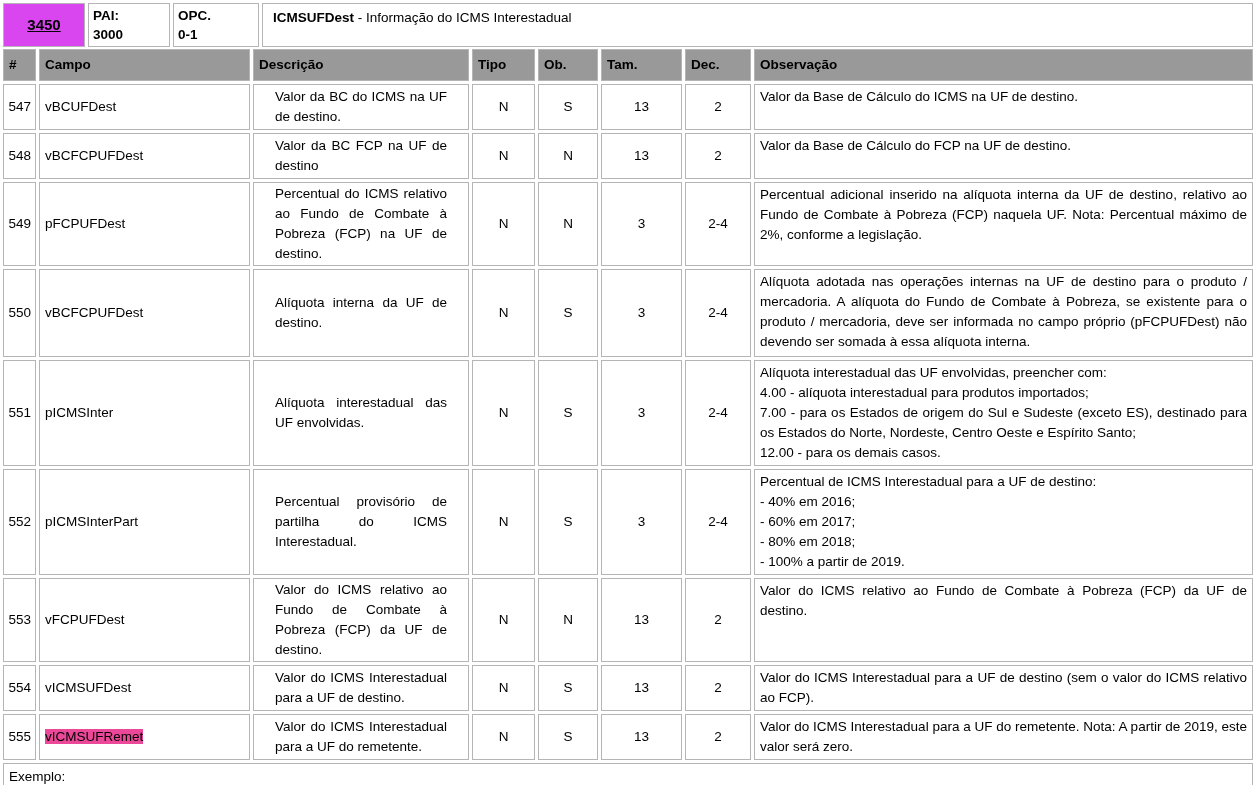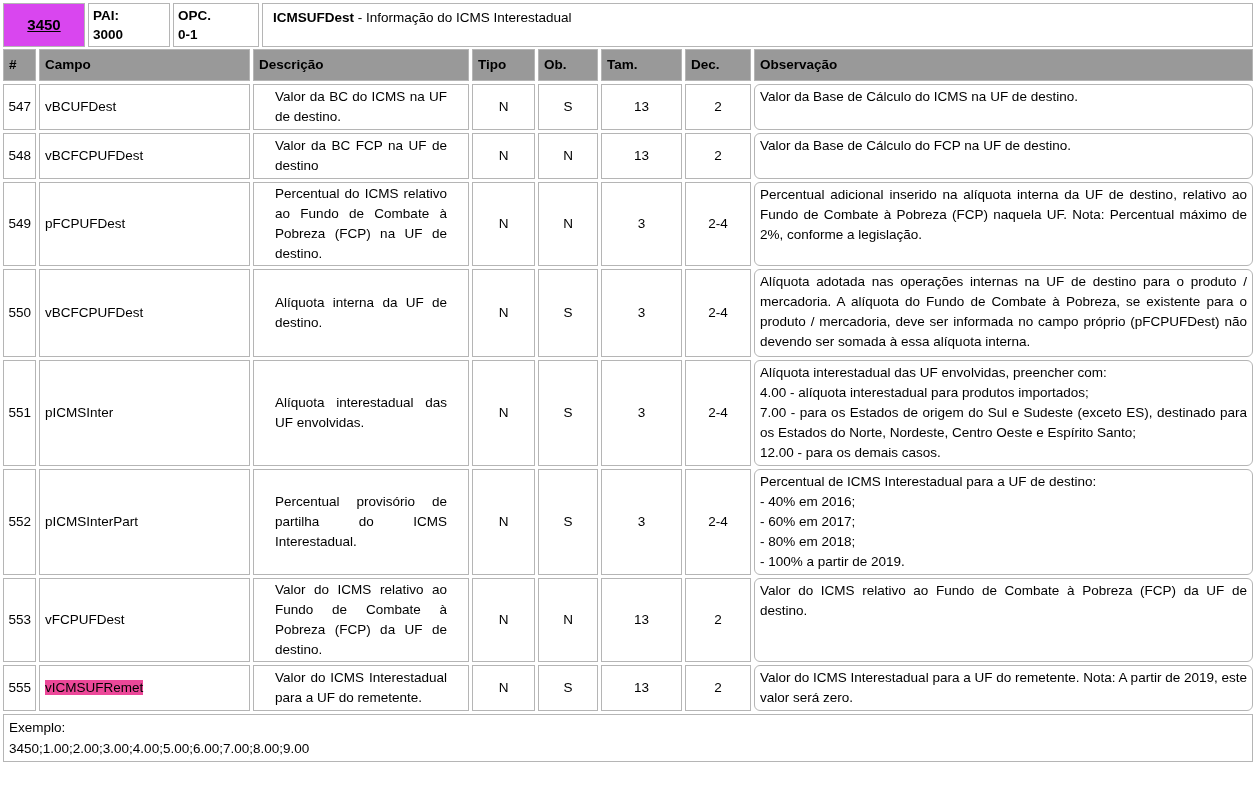--- a/index.html
+++ b/index.html
@@ -21,21 +21,21 @@
 
   
   table.main{margin-top:-4px;}
   table.main th{background:#999999;text-align:left;padding:5px 5px;font-size:13.5px;}
   table.main thead tr{height:30px;}
   th.c{text-align:center;}
   td.num{text-align:right;}
   td.campo{padding:12px 5px;}
   td.desc{text-align:justify;padding:1px 21px;}
   td.mid{text-align:center;}
-  td.obs{vertical-align:top;text-align:justify;padding:2px 5px;white-space:pre-line;border-radius:6px;}
+  td.obs{vertical-align:top;text-align:justify;padding:2px 5px;white-space:pre-line;}
   tbody tr:nth-child(1){height:44px;}
   tbody tr:nth-child(2){height:44px;}
   tbody tr:nth-child(3){height:66px;}
   tbody tr:nth-child(4){height:88px;}
   tbody tr:nth-child(5){height:105px;}
   tbody tr:nth-child(6){height:105px;}
   tbody tr:nth-child(7){height:66px;}
   tbody tr:nth-child(8){height:44px;}
   tbody tr:nth-child(9){height:44px;margin-left:22px;}
   tfoot td{padding:2px 5px;vertical-align:top;line-height:21px;}
@@ -161,20 +161,30 @@
     <td class="num">553</td>
     <td class="campo"><span class="campo-text">vFCPUFDest</span></td>
     <td class="desc">Valor do ICMS relativo ao Fundo de Combate à Pobreza (FCP) da UF de destino.</td>
     <td class="mid">N</td>
     <td class="mid">N</td>
     <td class="mid">13</td>
     <td class="mid">2</td>
     <td class="obs">Valor do ICMS relativo ao Fundo de Combate à Pobreza (FCP) da UF de destino.</td>
   </tr>
       <tr>
+    <td class="num">554</td>
+    <td class="campo"><span class="campo-text">vICMSUFDest</span></td>
+    <td class="desc">Valor do ICMS Interestadual para a UF de destino.</td>
+    <td class="mid">N</td>
+    <td class="mid">S</td>
+    <td class="mid">13</td>
+    <td class="mid">2</td>
+    <td class="obs">Valor do ICMS Interestadual para a UF de destino (sem o valor do ICMS relativo ao FCP).</td>
+  </tr>
+      <tr>
     <td class="num">555</td>
     <td class="campo"><span class="campo-text hl">vICMSUFRemet</span></td>
     <td class="desc">Valor do ICMS Interestadual para a UF do remetente.</td>
     <td class="mid">N</td>
     <td class="mid">S</td>
     <td class="mid">13</td>
     <td class="mid">2</td>
     <td class="obs">Valor do ICMS Interestadual para a UF do remetente. Nota: A partir de 2019, este valor será zero.</td>
   </tr>
     </tbody>

